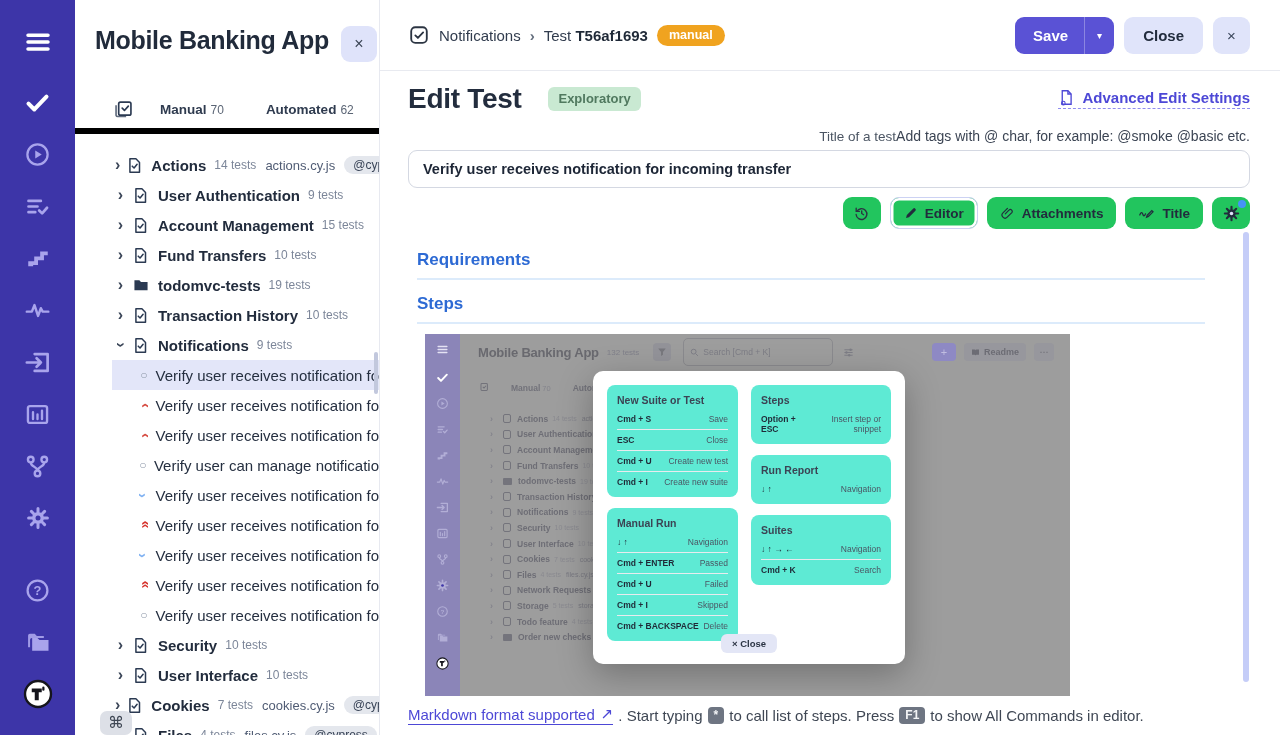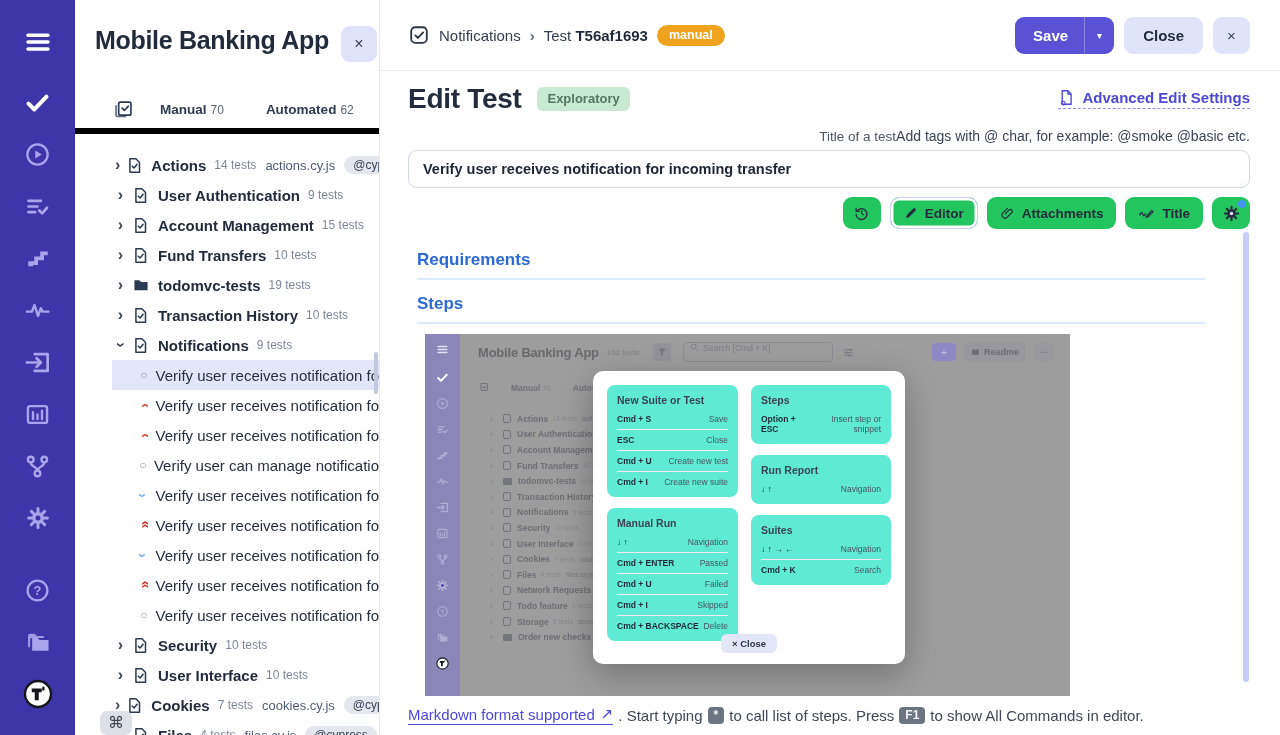--- a/index.html
+++ b/index.html
@@ -73,21 +73,21 @@
     font-size:15px; font-weight:700; }
   .save-caret { display:flex; align-items:center; padding:0 12px;
     border-left:1px solid rgba(255,255,255,.3); font-size:10px; }
   .btn-light { height:37px; border:none; background:#e0e4fa; color:#222c3d; font-weight:700;
     font-size:15px; border-radius:9px; padding:0 19px; cursor:pointer;
     font-family:inherit; }
   .btn-x { width:37px; padding:0; font-size:15px; color:#39455a; font-weight:400; }
 
   .content { padding:0 30px 0 28px; position:relative; height:664px; overflow:hidden; }
   .heading-row { margin-top:12px; display:flex; align-items:center; justify-content:space-between; }
-  .page-title-wrap { display:flex; align-items:center; gap:16px; }
+  .page-title-wrap { display:flex; align-items:center; gap:27px; }
   .page-title { font-size:28px; font-weight:800; color:#232d3e; letter-spacing:-0.3px; }
   .badge-expl { background:#c9e9d2; color:#50795f; font-size:13px; font-weight:700;
     border-radius:6px; padding:4px 10px 5px; }
   .adv-link { display:flex; align-items:center; gap:7px; color:#4d48d6; font-size:15px;
     font-weight:700; cursor:pointer; border-bottom:1.5px dashed #8f8cf0; padding-bottom:2px;text-align:center; }
   .labels-row { margin-top:13px; display:flex; justify-content:flex-end; align-items:flex-end; }
   .field-label { font-size:13.5px; color:#4b5563; }
   .tags-hint { font-size:14px; color:#3b4453; }
   .title-input { margin-top:6px; width:100%; height:38px; border:1px solid #d4d8e2;
     border-radius:9px; padding:16px 14px; font-size:14.5px; font-weight:600; color:#1d2636;
@@ -112,22 +112,22 @@
     display:flex; flex-direction:column; align-items:center; color:#b2aed6; }
   .mini-sb .msb { width:14px; height:14px; margin-bottom:12px; display:flex; align-items:center;
     justify-content:center; }
   .mini-sb .msb:first-child { margin:8px 0 14px; color:#e4e2f3; }
   .mini-head { position:absolute; left:35px; top:0; right:0; height:36px; display:flex;
     align-items:center; padding-left:18px; }
   .mini-title { font-size:13px; font-weight:800; color:#69696f; letter-spacing:-0.2px; }
   .mini-count { font-size:8px; color:#80808a; margin-left:8px; }
   .mini-filter { width:18px; height:18px; background:#939399; border-radius:4px; margin-left:14px;
     display:flex; align-items:center; justify-content:center; color:#77777d; }
-  .mini-search { width:150px; height:20px; border:1px solid #8a8a8e; border-radius:5px;
-    margin-left:12px; display:flex; gap:4px; padding:0 6px;
+  .mini-search { width:150px; height:28px; border:1px solid #8a8a8e; border-radius:5px;
+    margin-left:12px; display:flex; align-items:center; gap:4px; padding:0 6px;
     font-size:8.5px; color:#7d7d85; }
   .mini-sliders { margin-left:10px; color:#7d7d85; display:flex; }
   .mini-right { position:absolute; right:16px; top:9px; display:flex; gap:8px; align-items:center; }
   .mini-plus { width:24px; height:18px; background:#8e89c4; border-radius:4px; color:#c0bde0;
     font-size:11px; display:flex; align-items:center; justify-content:center; }
   .mini-readme { height:18px; background:#97979d; border-radius:4px; color:#6c6c74;
     font-size:9px; font-weight:700; display:flex; align-items:center; gap:4px; padding:0 7px; }
   .mini-more { width:20px; height:18px; background:#97979d; border-radius:4px; color:#6c6c74;
     font-size:9px; display:flex; align-items:center; justify-content:center; }
   .mini-tabs { position:absolute; left:35px; top:48px; display:flex; align-items:center;
@@ -805,30 +805,30 @@
             <div class="mrowt">
               <span class="mchev">›</span>
               <span class="mdoc"></span>
               <span class="mlabel">Network Requests</span>
               <span class="mcount">6 tests</span>
               <span class="mfile">n</span>
             </div>
             <div class="mrowt">
               <span class="mchev">›</span>
               <span class="mdoc"></span>
+              <span class="mlabel">Storage</span>
+              <span class="mcount">5 tests</span>
+              <span class="mfile">storage.cy.js</span>
+            </div>
+            <div class="mrowt">
+              <span class="mchev">›</span>
+              <span class="mdoc"></span>
               <span class="mlabel">Todo feature</span>
               <span class="mcount">4 tests</span>
               <span class="mfile">todo.cy</span>
-            </div>
-            <div class="mrowt">
-              <span class="mchev">›</span>
-              <span class="mdoc"></span>
-              <span class="mlabel">Storage</span>
-              <span class="mcount">5 tests</span>
-              <span class="mfile">storage.cy.js</span>
             </div>
             <div class="mrowt">
               <span class="mchev">›</span>
               <span class="mfold"></span>
               <span class="mlabel">Order new checks or cards</span>
             </div>
           </div>
 
         <div class="modal">
           <div class="mcol mcol-l" id="modal-left">

